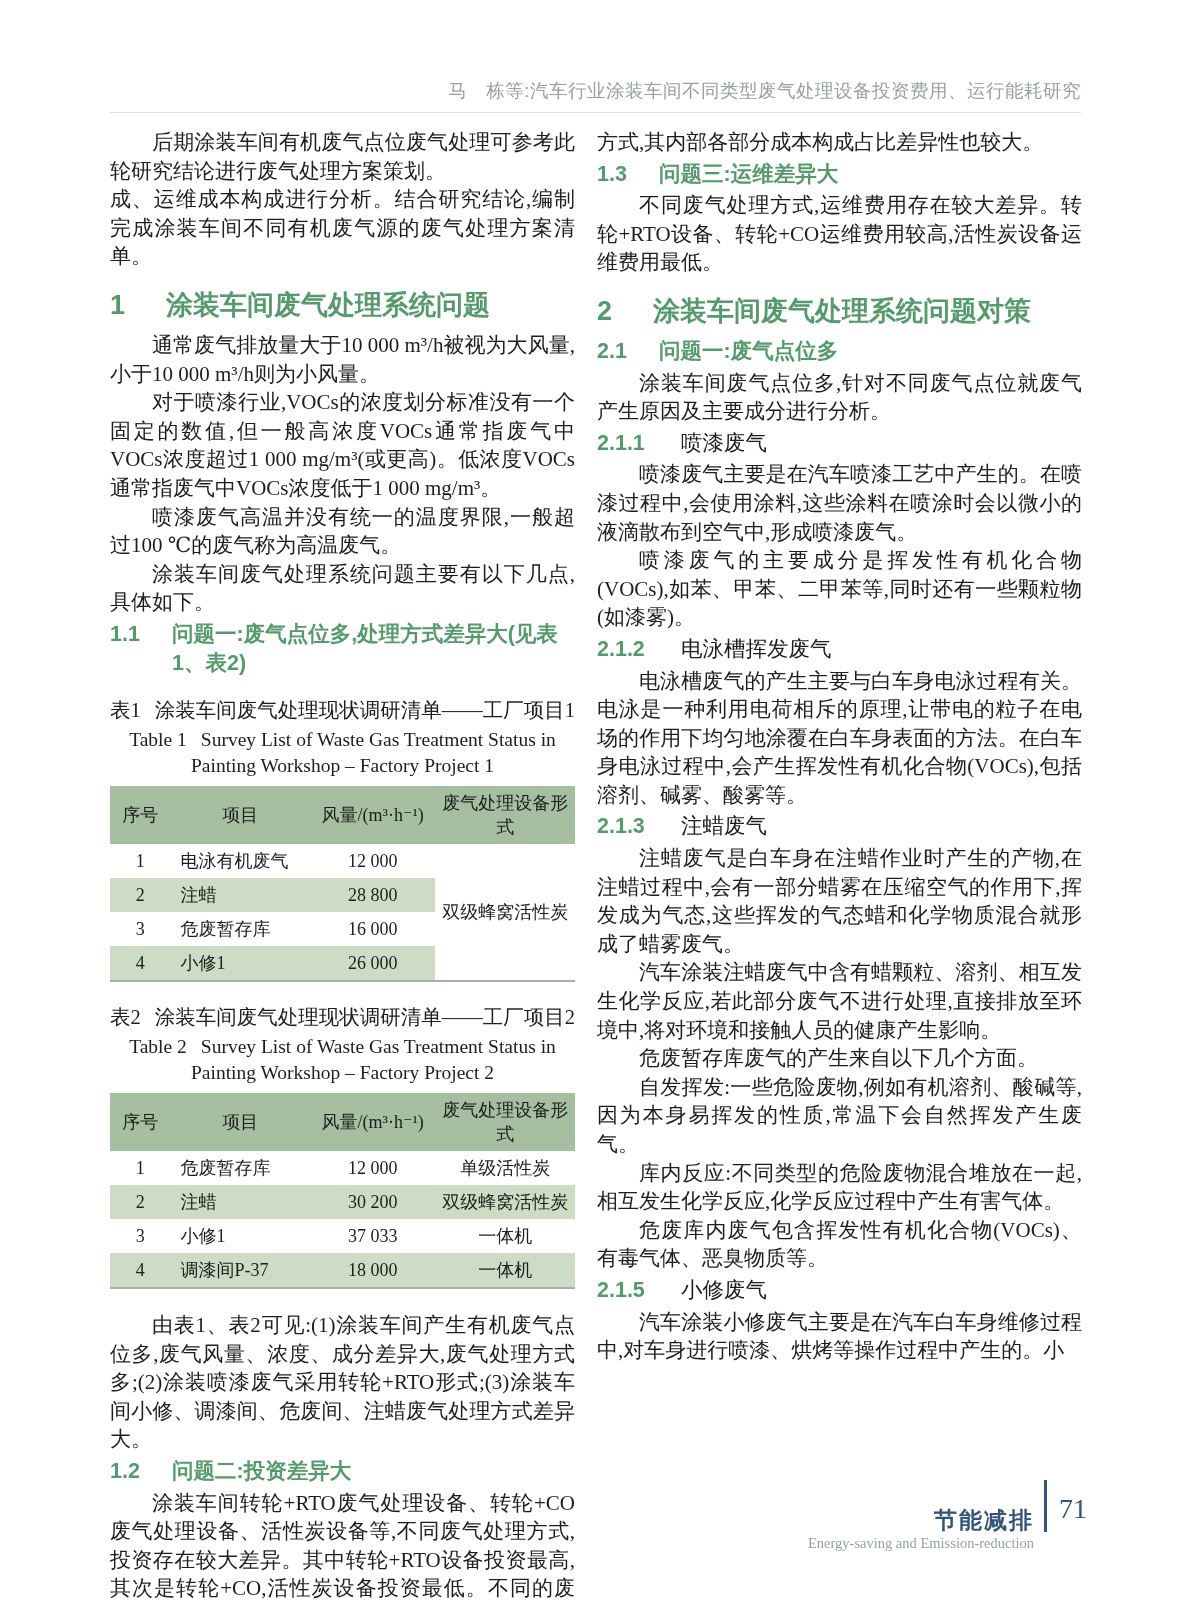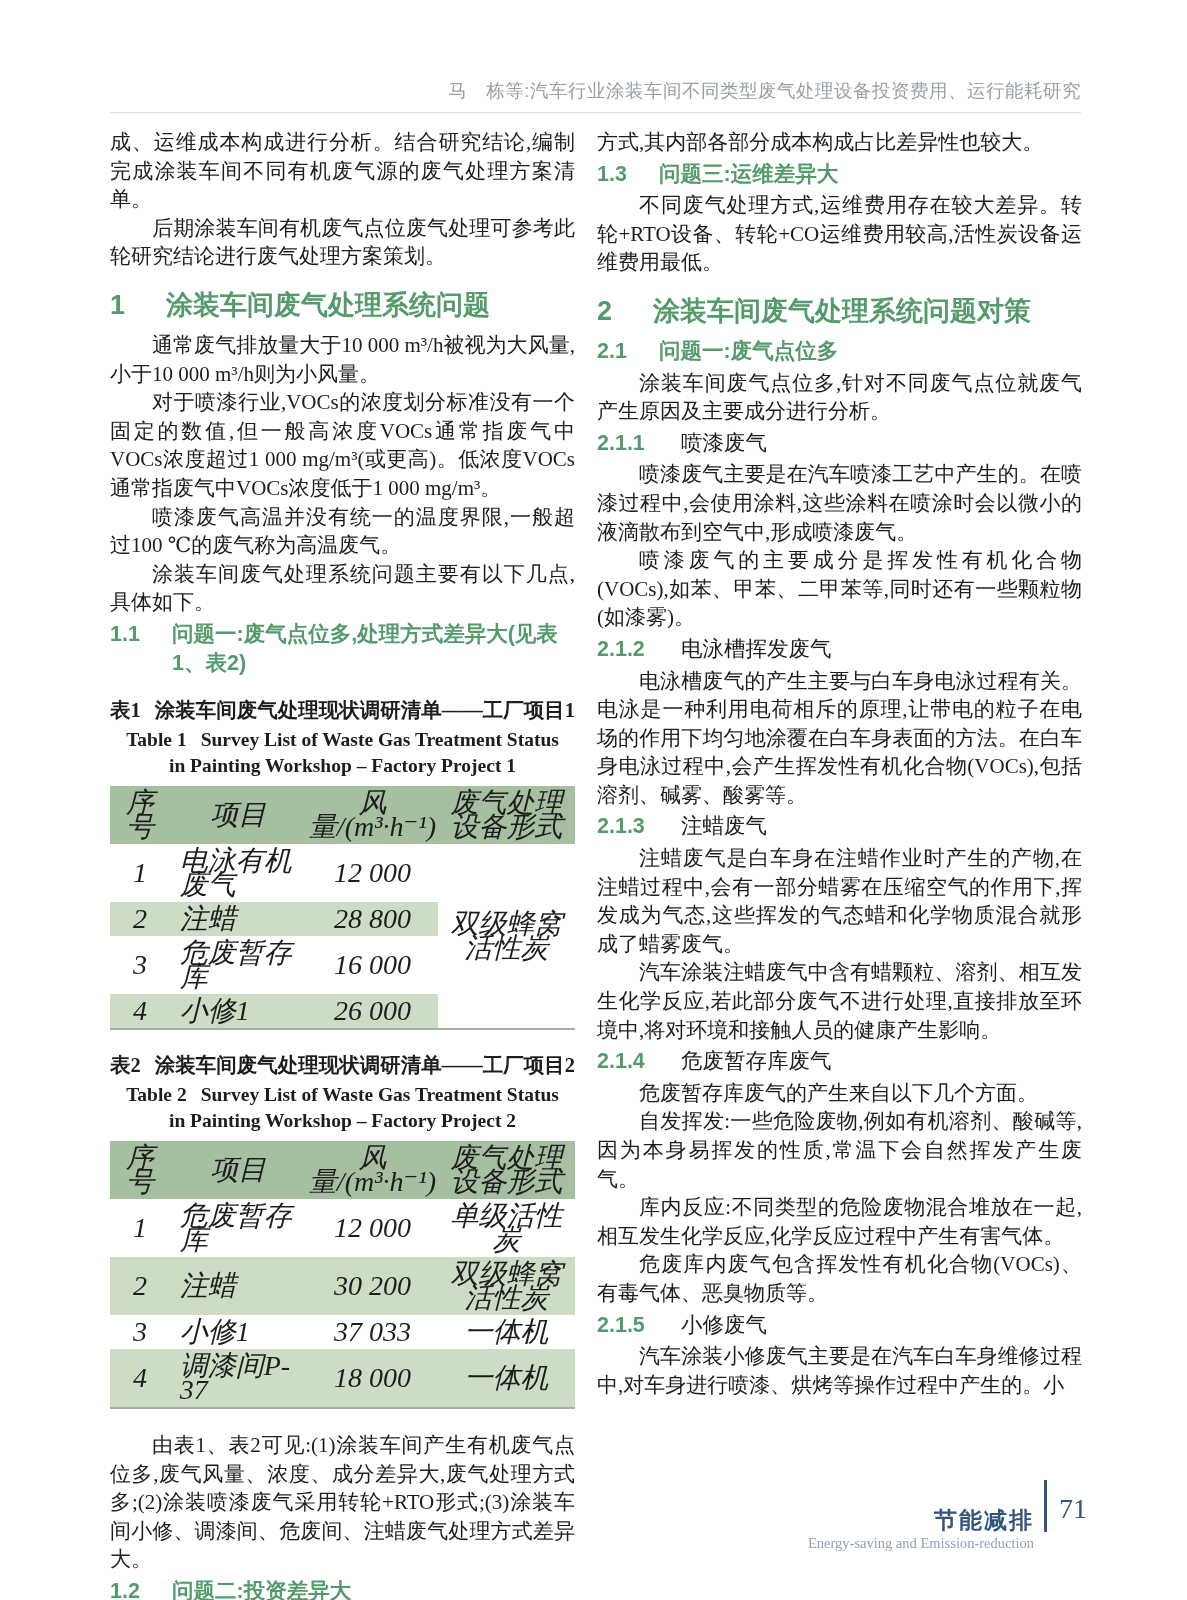--- a/index.html
+++ b/index.html
@@ -59,30 +59,29 @@
     text-align:left;
   }
   .h3 .hnum{
     flex:none;width:84px;color:var(--accent_green);
     font-family:"Liberation Sans","DejaVu Sans",sans-serif;font-weight:600;
   }
   .h3 .htitle{color:var(--body_ink);}
   
   .tblblock{margin:20px 0 22px;}
   .cap{
-    text-align:center;font-weight:bold;line-height:27px;
+    text-align:center;font-weight:normal;line-height:27px;
   }
   .cap-cn{font-size:20.5px;margin-bottom:3px;}
   .cap-en{font-size:19.5px;line-height:26px;padding:0 14px;}
   .cap .cap-label{margin-right:14px;}
   table.datatable{
     width:100%;border-collapse:collapse;margin-top:7px;
-    font-size:28px;line-height:24px;
+    font-size:18px;line-height:24px;
     border-bottom:2px solid #a9aeac;
-    font-style:italic;
   }
   table.datatable th{
     background:var(--table_header_bg);
     font-weight:normal;text-align:center;
     padding:5px 2px;
   }
   table.datatable td{
     text-align:center;padding:5px 2px;
   }
   table.datatable td.item{text-align:left;padding-left:10px;}
@@ -120,22 +119,22 @@
 
 <div class="page">
 
   <div class="runhead">
     <span>马　栋等:汽车行业涂装车间不同类型废气处理设备投资费用、运行能耗研究</span>
   </div>
 
   <div class="cols">
 
     <div class="col col-left">
+      <p class="body">后期涂装车间有机废气点位废气处理可参考此轮研究结论进行废气处理方案策划。</p>
       <p class="body noindent">成、运维成本构成进行分析。结合研究结论,编制完成涂装车间不同有机废气源的废气处理方案清单。</p>
-      <p class="body">后期涂装车间有机废气点位废气处理可参考此轮研究结论进行废气处理方案策划。</p>
 
       <div class="h1">
         <span class="hnum">1</span>
         <span class="htitle">涂装车间废气处理系统问题</span>
       </div>
 
       <p class="body">通常废气排放量大于10 000 m³/h被视为大风量,小于10 000 m³/h则为小风量。</p>
       <p class="body">对于喷漆行业,VOCs的浓度划分标准没有一个固定的数值,但一般高浓度VOCs通常指废气中VOCs浓度超过1 000 mg/m³(或更高)。低浓度VOCs通常指废气中VOCs浓度低于1 000 mg/m³。</p>
       <p class="body">喷漆废气高温并没有统一的温度界限,一般超过100 ℃的废气称为高温废气。</p>
       <p class="body">涂装车间废气处理系统问题主要有以下几点,具体如下。</p>
@@ -277,24 +276,20 @@
       </div>
       <p class="body">电泳槽废气的产生主要与白车身电泳过程有关。电泳是一种利用电荷相斥的原理,让带电的粒子在电场的作用下均匀地涂覆在白车身表面的方法。在白车身电泳过程中,会产生挥发性有机化合物(VOCs),包括溶剂、碱雾、酸雾等。</p>
 
       <div class="h3">
         <span class="hnum">2.1.3</span>
         <span class="htitle">注蜡废气</span>
       </div>
       <p class="body">注蜡废气是白车身在注蜡作业时产生的产物,在注蜡过程中,会有一部分蜡雾在压缩空气的作用下,挥发成为气态,这些挥发的气态蜡和化学物质混合就形成了蜡雾废气。</p>
       <p class="body">汽车涂装注蜡废气中含有蜡颗粒、溶剂、相互发生化学反应,若此部分废气不进行处理,直接排放至环境中,将对环境和接触人员的健康产生影响。</p>
 
-      <div class="h3">
-        <span class="hnum">2.1.4</span>
-        <span class="htitle">危废暂存库废气</span>
-      </div>
       <p class="body">危废暂存库废气的产生来自以下几个方面。</p>
       <p class="body">自发挥发:一些危险废物,例如有机溶剂、酸碱等,因为本身易挥发的性质,常温下会自然挥发产生废气。</p>
       <p class="body">库内反应:不同类型的危险废物混合堆放在一起,相互发生化学反应,化学反应过程中产生有害气体。</p>
       <p class="body">危废库内废气包含挥发性有机化合物(VOCs)、有毒气体、恶臭物质等。</p>
 
       <div class="h3">
         <span class="hnum">2.1.5</span>
         <span class="htitle">小修废气</span>
       </div>
       <p class="body">汽车涂装小修废气主要是在汽车白车身维修过程中,对车身进行喷漆、烘烤等操作过程中产生的。小</p>

